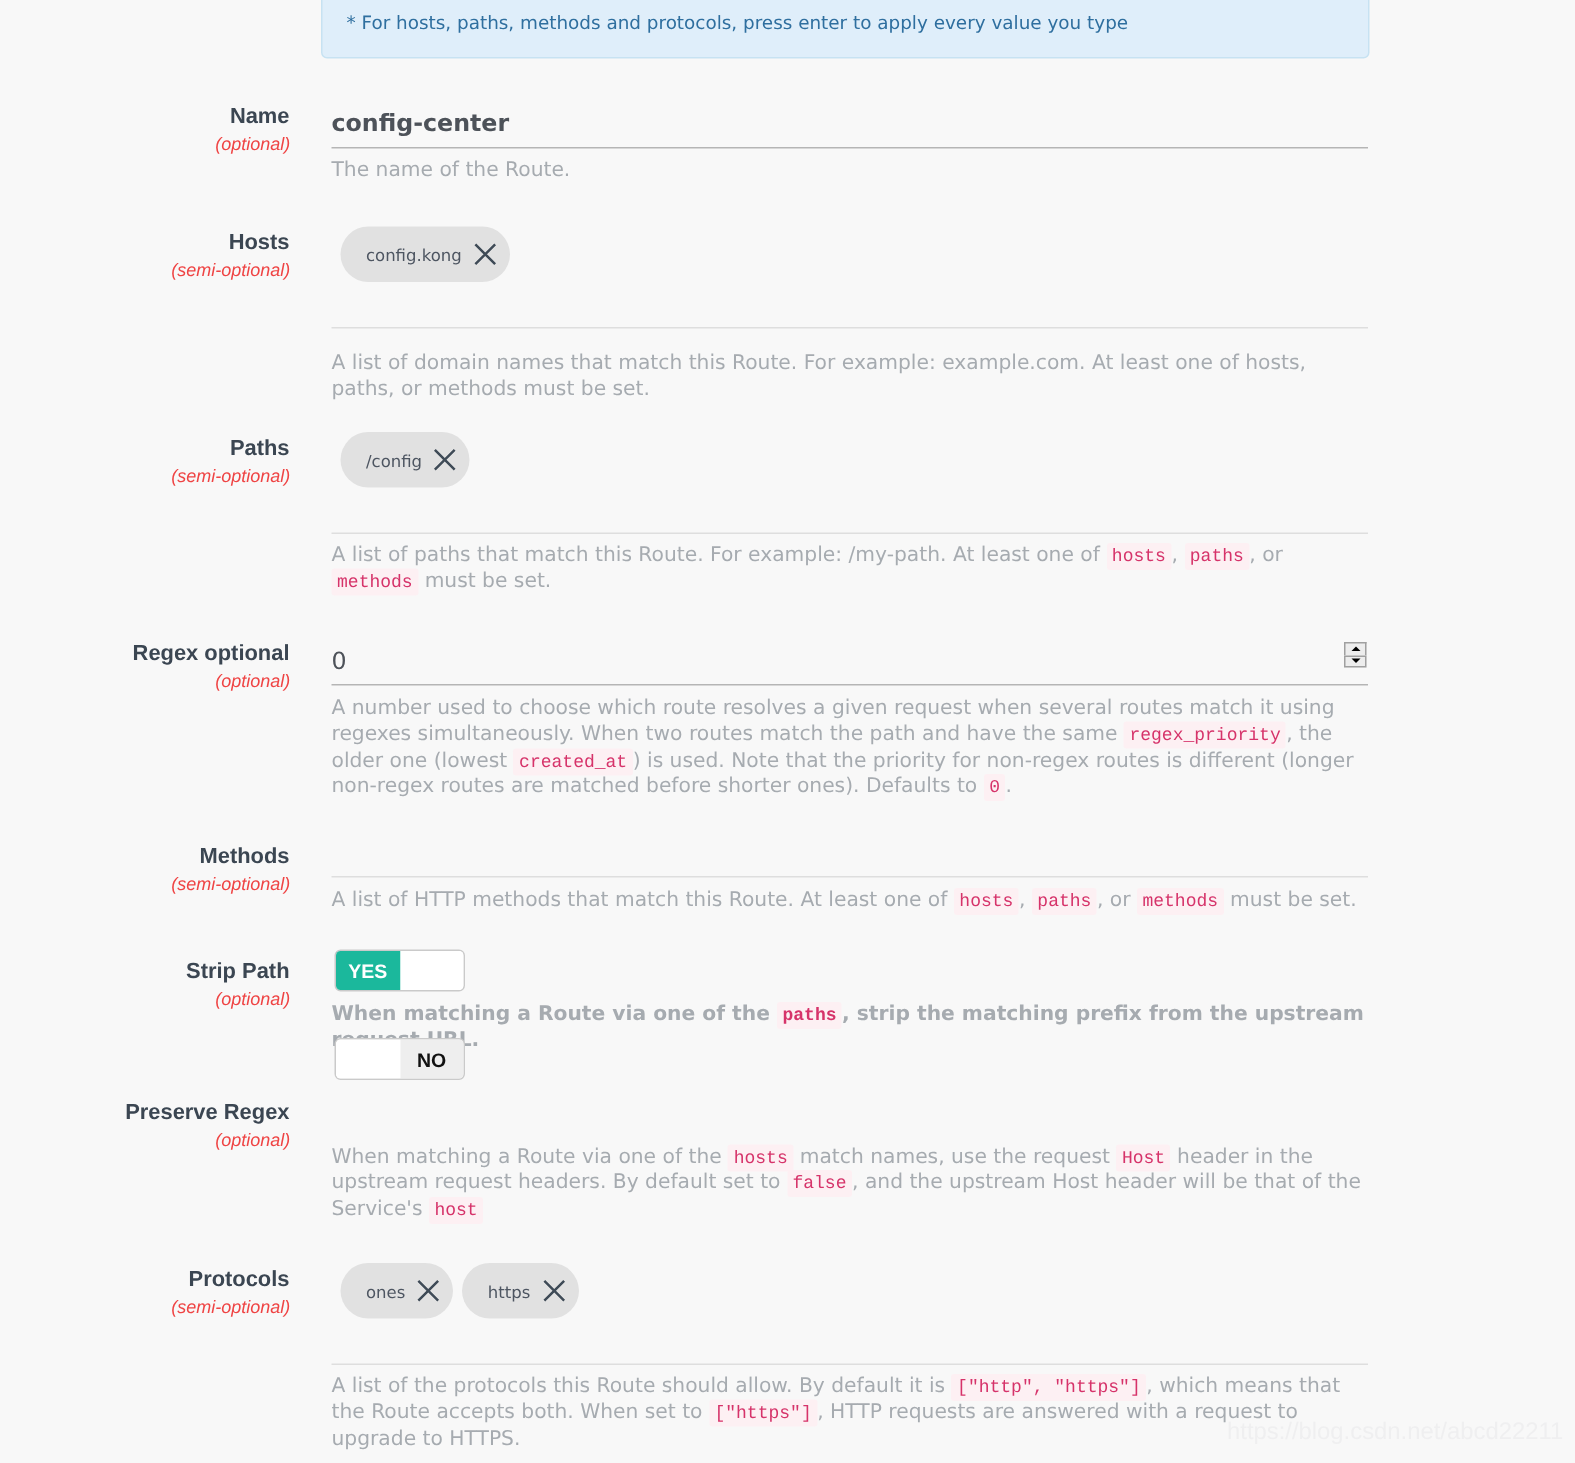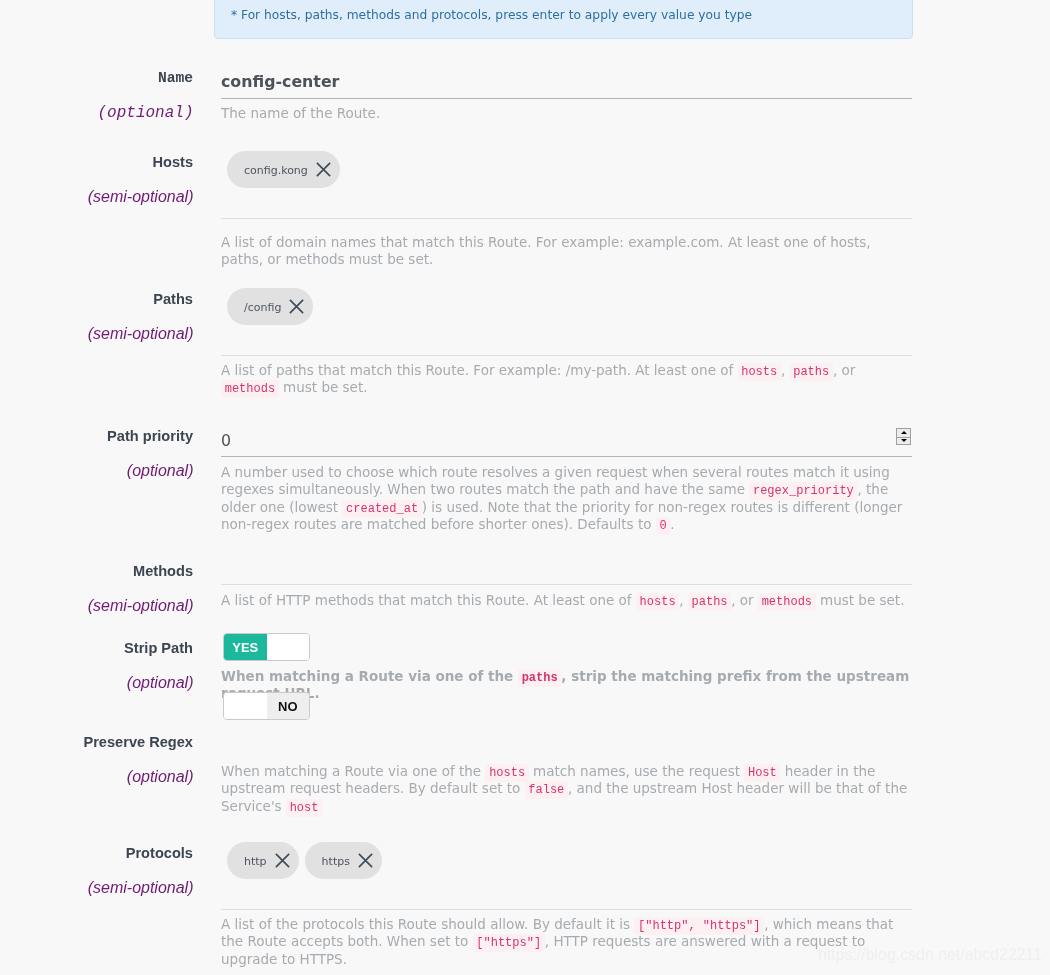--- a/index.html
+++ b/index.html
@@ -13,21 +13,21 @@
     position:relative;
     -webkit-font-smoothing:antialiased;
   }
   .notice {
     position:absolute; left:214px; top:-10px; width:699px; height:49px;
     background:#dfeefa; border:1px solid #c7e2f2; border-radius:4px;
     color:#2f6f9f; font-size:12.25px; padding:17px 0 0 16px; font-family:"DejaVu Sans", sans-serif;
   }
   .lbl { position:absolute; left:0; width:195px; text-align:right; }
   .lbl .t { display:block; font-size:14.6px; font-weight:bold; color:#3b4652; padding-right:2px;}
-  .lbl .o { display:block; font-size:16px; font-style:italic; color:#701a75; margin-top:18px; padding-right:1.5px;}
+  .lbl .o { display:block; font-size:12px; font-style:italic; color:#ef4444; margin-top:3px; padding-right:1.5px;}
   .field { position:absolute; left:227px; width:691px; }
   .desc { position:absolute; left:221px; width:690px; font-size:13.5px; color:#a6abb0; line-height:17.4px; font-family:"DejaVu Sans", sans-serif; white-space:pre-wrap; word-break:normal; }
   code { font-family:"Liberation Mono", monospace; font-size:12px; line-height:1; background:#fdf0f3; color:#d6336a; padding:2px 3.7px; border-radius:2px; white-space:pre;}
   .ulin { position:absolute; left:221px; width:691px; height:1px; background:#dedede; }
   .ulin.dark { background:#b5b5b5; }
   .chip { display:inline-flex; align-items:center; background:#e1e1e1; border-radius:20px; padding:0 9px 0 17px; height:37px; font-size:11px; font-family:"DejaVu Sans", sans-serif; color:#4d5561; margin-right:6px; vertical-align:top;}
   .chip .x { margin-left:8px; display:inline-flex; width:15px; height:15px; margin-top:0px; }
   .chip .lblx { position:relative; top:1px; }
   .toggle { position:absolute; left:223px; width:87px; height:28px; border:1px solid #cacaca; border-radius:4px; display:flex; overflow:hidden; background:#fff;}
   .toggle .half { flex:1; display:flex; align-items:center; justify-content:center; font-size:13px; font-weight:bold;}
@@ -44,21 +44,21 @@
   .tri.d { border-left:3.2px solid transparent; border-right:3.2px solid transparent; border-top:3.5px solid #000; }
 </style>
 </head>
 <body>
 
 <div class="notice">
   <span>* For hosts, paths, methods and protocols, press enter to apply every value you type</span>
 </div>
 
 <div id="form">
-    <div class="lbl" style="top: 70px; font-family: Liberation Mono, monospace;">
+    <div class="lbl" style="top: 70px;">
       <span class="t">Name</span>
       <span class="o">(optional)</span>
     </div>
     <div class="val" style="top: 72px; font-weight: bold;">config-center</div>
     <div class="ulin dark" style="top: 98px;"></div>
     <div class="desc" style="top: 105px;"><span>The name of the Route.</span></div>
     <div class="lbl" style="top: 154px;">
       <span class="t">Hosts</span>
       <span class="o">(semi-optional)</span>
     </div>
@@ -80,21 +80,21 @@
         <span class="lblx">/config</span>
         <span class="x">
           <svg width="15" height="15" viewBox="0 0 15 15">
             <path d="M0.9 0.9 L14.1 14.1 M14.1 0.9 L0.9 14.1" stroke="#3f4b57" stroke-width="1.65" stroke-linecap="butt" fill="none"></path>
           </svg>
         </span>
       </span></div>
     <div class="ulin" style="top: 355px;"></div>
     <div class="desc" style="top: 362px;"><span>A list of paths that match this Route. For example: /my-path. At least one of </span><code>hosts</code><span>, </span><code>paths</code><span>, or </span><code>methods</code><span> must be set.</span></div>
     <div class="lbl" style="top: 428px;">
-      <span class="t">Path priority</span>
+      <span class="t">Regex optional</span>
       <span class="o">(optional)</span>
     </div>
     <div class="val" style="top: 431px;">0</div>
     <div class="spin" style="top: 428px;">
       <div class="up">
         <i class="tri u"></i>
       </div>
       <div class="dn">
         <i class="tri d"></i>
       </div>
@@ -123,21 +123,21 @@
     <div class="toggle" style="top: 692px;">
       <div class="half blank"></div>
       <div class="half off">NO</div>
     </div>
     <div class="desc" style="top: 763px;"><span>When matching a Route via one of the </span><code>hosts</code><span> match names, use the request </span><code>Host</code><span> header in the upstream request headers. By default set to </span><code>false</code><span>, and the upstream Host header will be that of the Service's </span><code>host</code></div>
     <div class="lbl" style="top: 845px;">
       <span class="t">Protocols</span>
       <span class="o">(semi-optional)</span>
     </div>
     <div class="field" style="top: 842px;"><span class="chip">
-        <span class="lblx">http</span>
+        <span class="lblx">ones</span>
         <span class="x">
           <svg width="15" height="15" viewBox="0 0 15 15">
             <path d="M0.9 0.9 L14.1 14.1 M14.1 0.9 L0.9 14.1" stroke="#3f4b57" stroke-width="1.65" stroke-linecap="butt" fill="none"></path>
           </svg>
         </span>
       </span><span class="chip">
         <span class="lblx">https</span>
         <span class="x">
           <svg width="15" height="15" viewBox="0 0 15 15">
             <path d="M0.9 0.9 L14.1 14.1 M14.1 0.9 L0.9 14.1" stroke="#3f4b57" stroke-width="1.65" stroke-linecap="butt" fill="none"></path>

